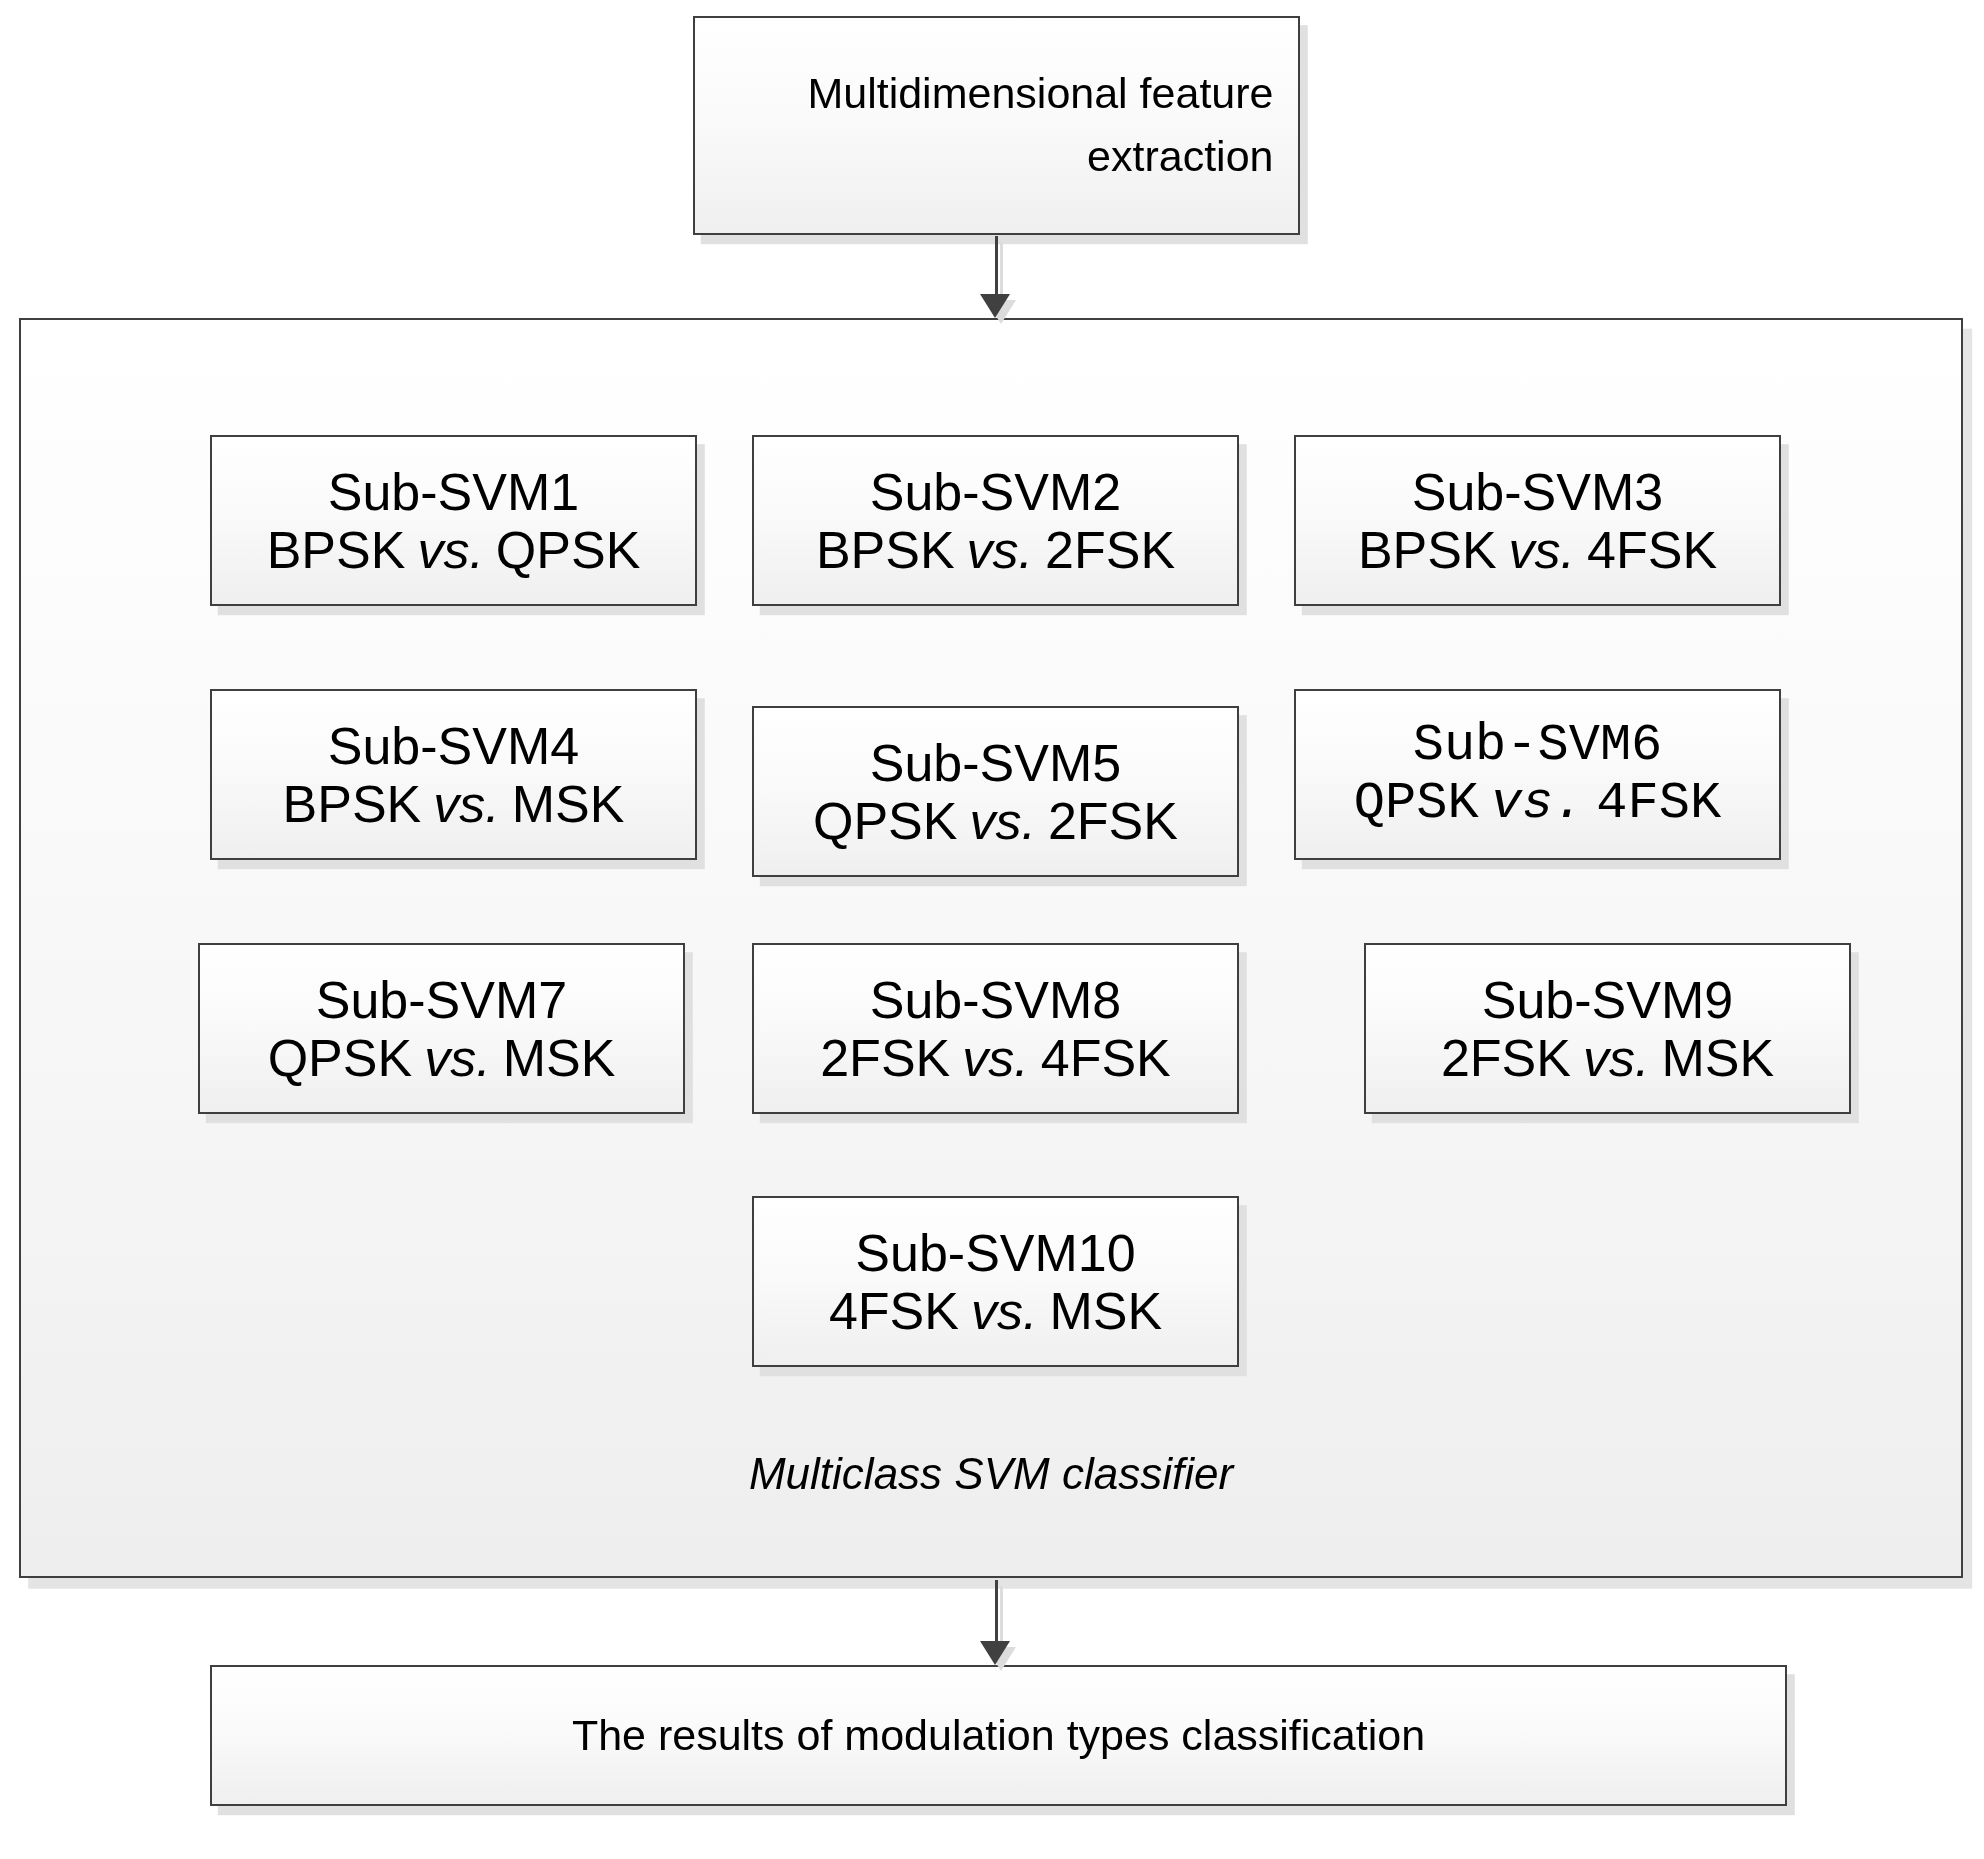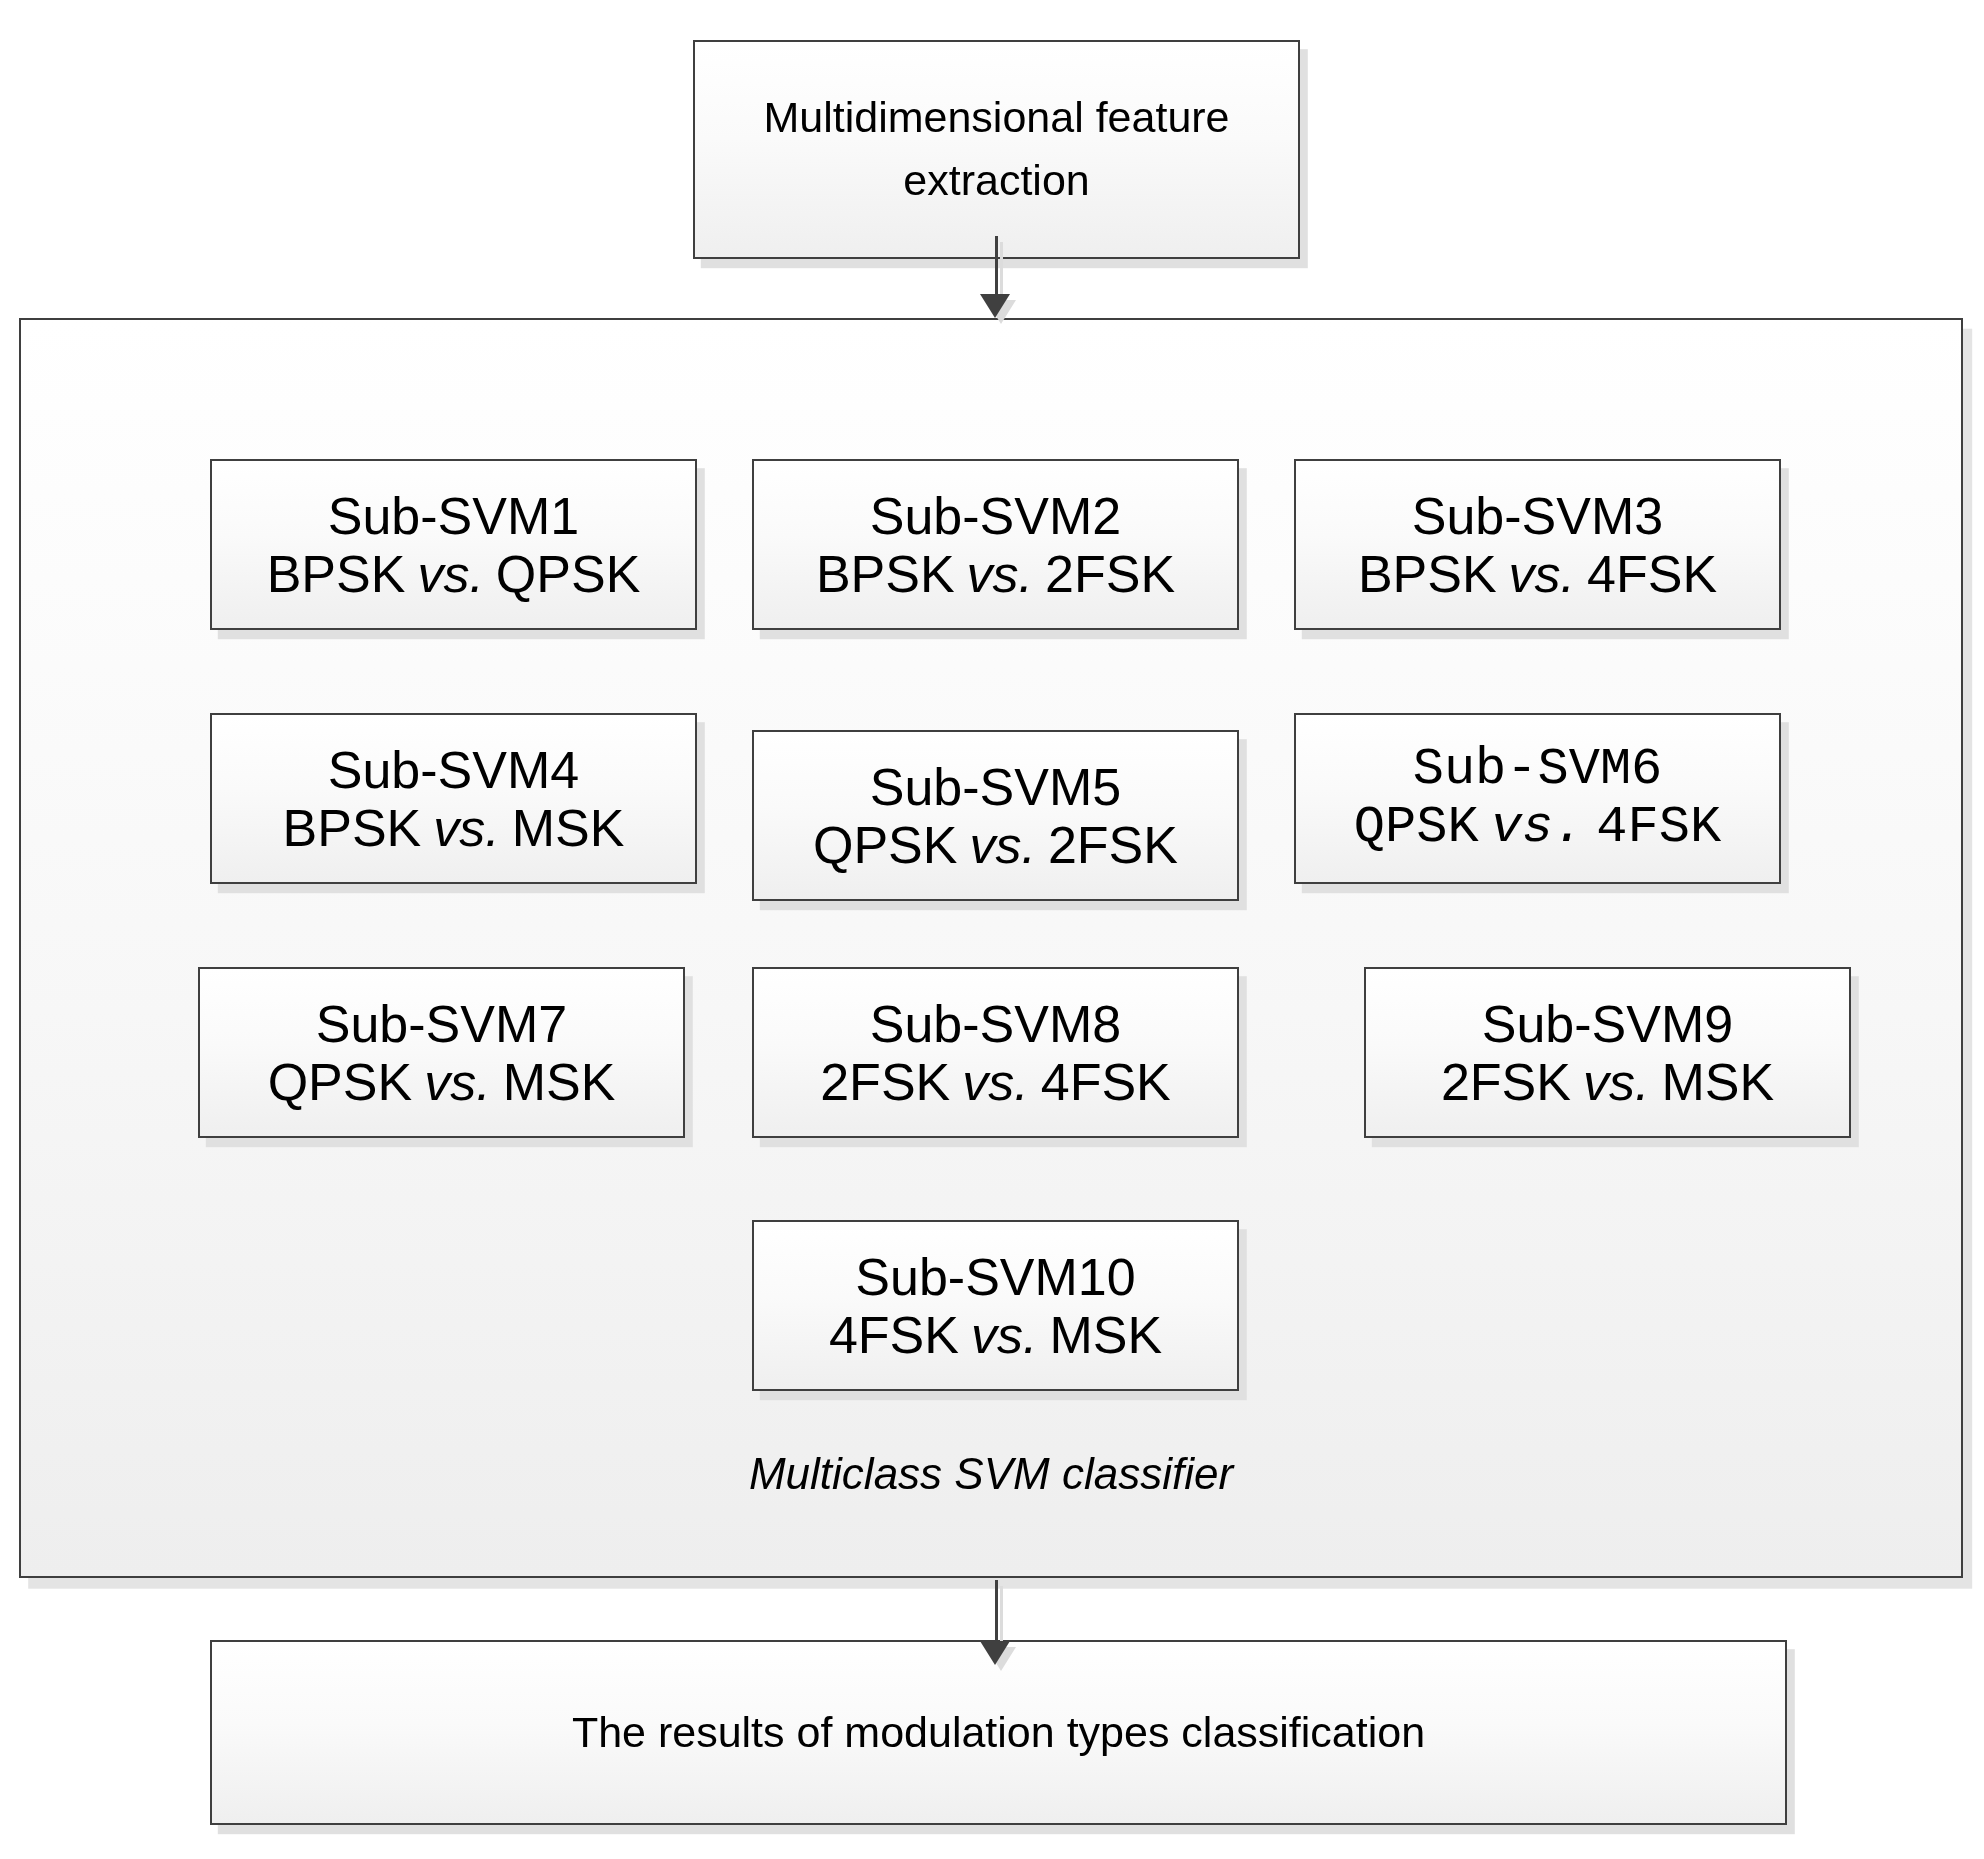--- a/index.html
+++ b/index.html
@@ -18,22 +18,21 @@
   .node {
     position: absolute;
     box-sizing: border-box;
     border: 2.8px solid #3f3f3f;
     background: linear-gradient(180deg, #ffffff 0%, #fafafa 45%, #efefef 100%);
     box-shadow: 7.8px 9.2px 0 #e0e0e0;
     display: flex;
     flex-direction: column;
     align-items: center;
     justify-content: center;
-    text-align: center;
-    margin-top: 24px;
+    text-align: right;
   }
   .top-box {
     left: 693px; top: 15.6px;
     width: 607px; height: 219px;
     font-size: 43px;
     line-height: 63px;
   }
   .top-box .label-wrap { width: 554px; }
 
   .container-box {
@@ -59,22 +58,22 @@
     position: absolute;
     left: 19px; top: 1449px;
     width: 1944px;
     text-align: center;
     font-size: 44px;
     z-index: 2;
     font-style: italic;
   }
 
   .result-box {
-    left: 210px; top: 1616px;
-    width: 1577px; height: 185px;
+    left: 210px; top: 1665px;
+    width: 1577px; height: 141px;
     font-size: 43px;
   }
 
   
   .arrow-line {
     position: absolute;
     width: 2.8px;
     background: #404040;
     z-index: 3;
   }

